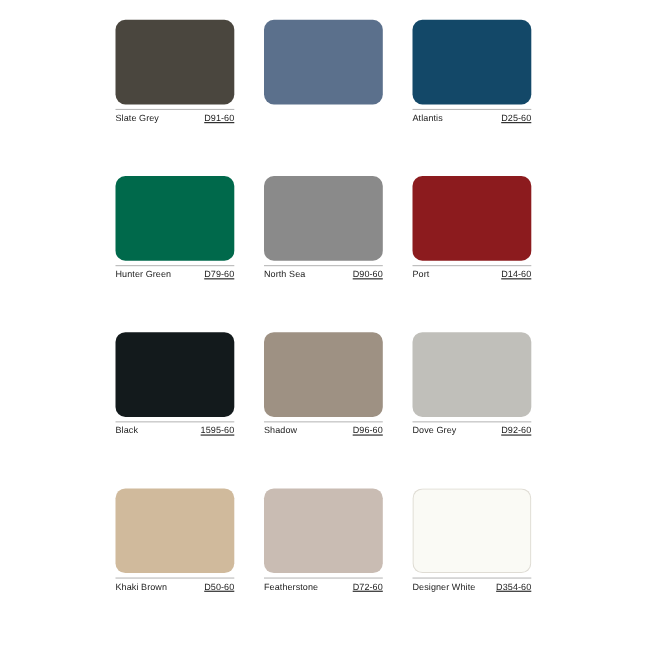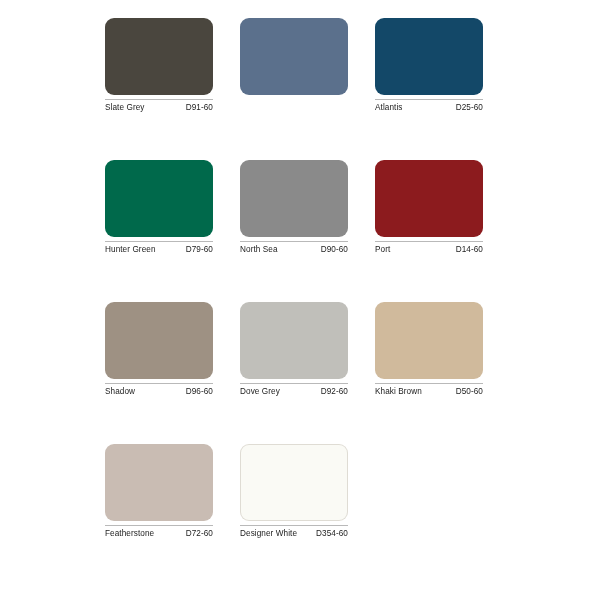--- a/index.html
+++ b/index.html
@@ -64,20 +64,21 @@
     color: #1b1b1b;
     letter-spacing: 0.01em;
     line-height: 11px;
   }
   .swatch-code {
     font-size: 8.2px;
     color: #1b1b1b;
     letter-spacing: 0.01em;
     line-height: 11px;
     text-align: right;
+    text-decoration: underline;
   }
 </style>
 </head>
 <body>
 
 <div id="palette-sheet">
   <div class="swatch-grid" id="swatch-grid">
       <div class="swatch-cell">
         <div class="swatch-chip" style="background: rgb(74, 70, 62);"></div>
         <div class="swatch-caption">
@@ -110,20 +111,27 @@
         </div>
       </div>
       <div class="swatch-cell">
         <div class="swatch-chip" style="background: rgb(140, 27, 30);"></div>
         <div class="swatch-caption">
           <span class="swatch-name">Port</span>
           <span class="swatch-code">D14-60</span>
         </div>
       </div>
       <div class="swatch-cell">
+        <div class="swatch-chip" style="background: rgb(19, 26, 28);"></div>
+        <div class="swatch-caption">
+          <span class="swatch-name">Black</span>
+          <span class="swatch-code">1595-60</span>
+        </div>
+      </div>
+      <div class="swatch-cell">
         <div class="swatch-chip" style="background: rgb(158, 145, 131);"></div>
         <div class="swatch-caption">
           <span class="swatch-name">Shadow</span>
           <span class="swatch-code">D96-60</span>
         </div>
       </div>
       <div class="swatch-cell">
         <div class="swatch-chip" style="background: rgb(192, 191, 186);"></div>
         <div class="swatch-caption">
           <span class="swatch-name">Dove Grey</span>

